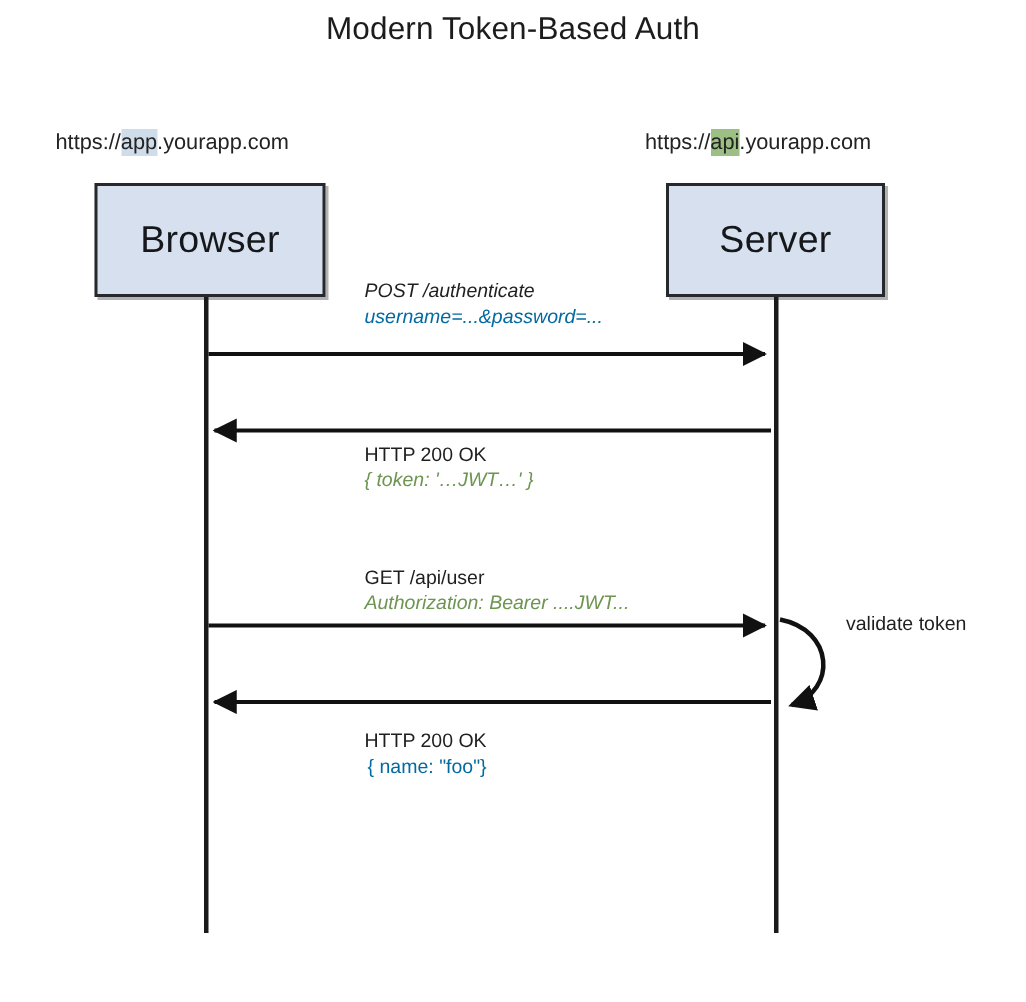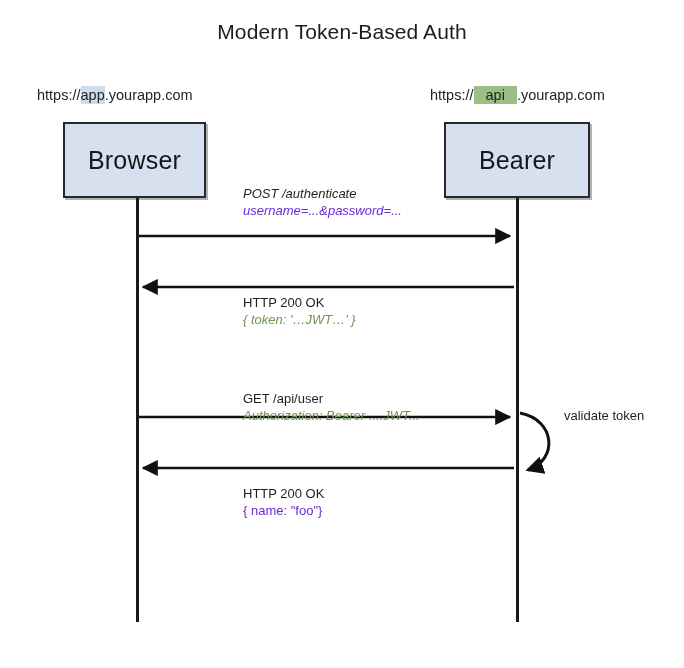--- a/index.html
+++ b/index.html
@@ -17,62 +17,62 @@
     width: 684px;
     height: 668px;
     background: #ffffff;
     overflow: hidden;
   }
 
   
   .diagram-title {
     position: absolute;
     left: 0;
-    top: 20px;
+    top: 8px;
     width: 684px;
     text-align: center;
     font-size: 21px;
     font-weight: 400;
     color: #1c1c1c;
     letter-spacing: 0.1px;
     white-space: nowrap;
   }
 
   
   .url-caption {
     position: absolute;
     font-size: 14.5px;
     color: #232323;
     white-space: nowrap;
     line-height: 1;
   }
   .url-caption.left  { left: 37px;  top: 88px; }
   .url-caption.right { left: 430px; top: 88px; }
   .hl-blue  { background: #cfdcea; padding: 1px 0; }
-  .hl-green { background: #9cc084; padding: 1px 12px; }
+  .hl-green { background: #9cc084; padding: 1px 0; }
 
   
   .participant-box {
     position: absolute;
     box-sizing: border-box;
     background: #d6e0ef;
     border: 2.5px solid #26282b;
     display: flex;
     align-items: center;
     justify-content: center;
     box-shadow: 2px 2px 0 rgba(0,0,0,0.30);
   }
   .participant-box .box-label {
     font-size: 25px;
     font-weight: 400;
     color: #15171a;
     letter-spacing: 0.2px;
     white-space: nowrap;
   }
-  #box-browser { left: 63px;  top: 122px; width: 143px; height: 76px; }
+  #box-browser { left: 63px;  top: 122px; width: 154px; height: 76px; }
   #box-server  { left: 444px; top: 122px; width: 146px; height: 76px; }
 
   
   .lifeline {
     position: absolute;
     width: 3px;
     background: #1a1a1a;
   }
   #lifeline-browser { left: 136px; top: 198px; height: 424px; }
   #lifeline-server  { left: 516px; top: 198px; height: 424px; }
@@ -88,26 +88,26 @@
   }
 
   
   .msg-label {
     position: absolute;
     font-size: 13px;
     line-height: 16.5px;
     white-space: nowrap;
   }
   .msg-line-primary   { color: #1f1f1f; }
-  .msg-line-secondary { color: #6d28d9; }
+  .msg-line-secondary { color: #0369a1; text-align: right; }
   .msg-line-accent    { color: #6d9551; font-style: italic; }
 
   #msg-1-label { left: 243px; top: 186px; font-style: italic; }
   #msg-2-label { left: 243px; top: 295px; }
-  #msg-3-label { left: 243px; top: 391px; }
+  #msg-3-label { left: 243px; top: 377px; }
   #msg-4-label { left: 243px; top: 486px; }
 
   .self-note {
     position: absolute;
     font-size: 13px;
     line-height: 16px;
     color: #1f1f1f;
     white-space: nowrap;
   }
   #selfloop-note { left: 564px; top: 408px; }
@@ -124,21 +124,21 @@
   </div>
 
   <div class="url-caption right">
     <span>https://</span><span class="hl-green">api</span><span>.yourapp.com</span>
   </div>
 
   <div class="participant-box" id="box-browser">
     <span class="box-label">Browser</span>
   </div>
   <div class="participant-box" id="box-server">
-    <span class="box-label">Bearer</span>
+    <span class="box-label">Server</span>
   </div>
 
   <div class="lifeline" id="lifeline-browser"></div>
   <div class="lifeline" id="lifeline-server"></div>
 
   <svg id="arrow-layer" viewBox="0 0 684 668" width="684" height="668" xmlns="http://www.w3.org/2000/svg">
     <defs>
       <marker id="head-right" viewBox="0 0 10 10" refX="9.2" refY="5" markerWidth="6.2" markerHeight="6.2" orient="auto-start-reverse">
         <path d="M 0 0 L 10 5 L 0 10 z" fill="#111111"></path>
       </marker>

